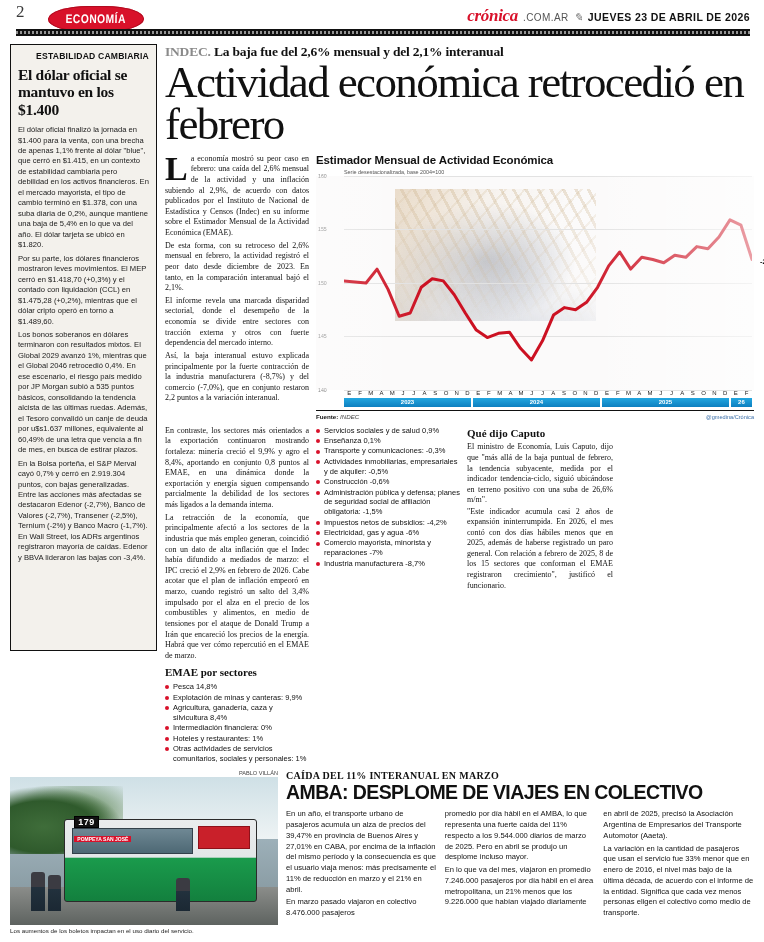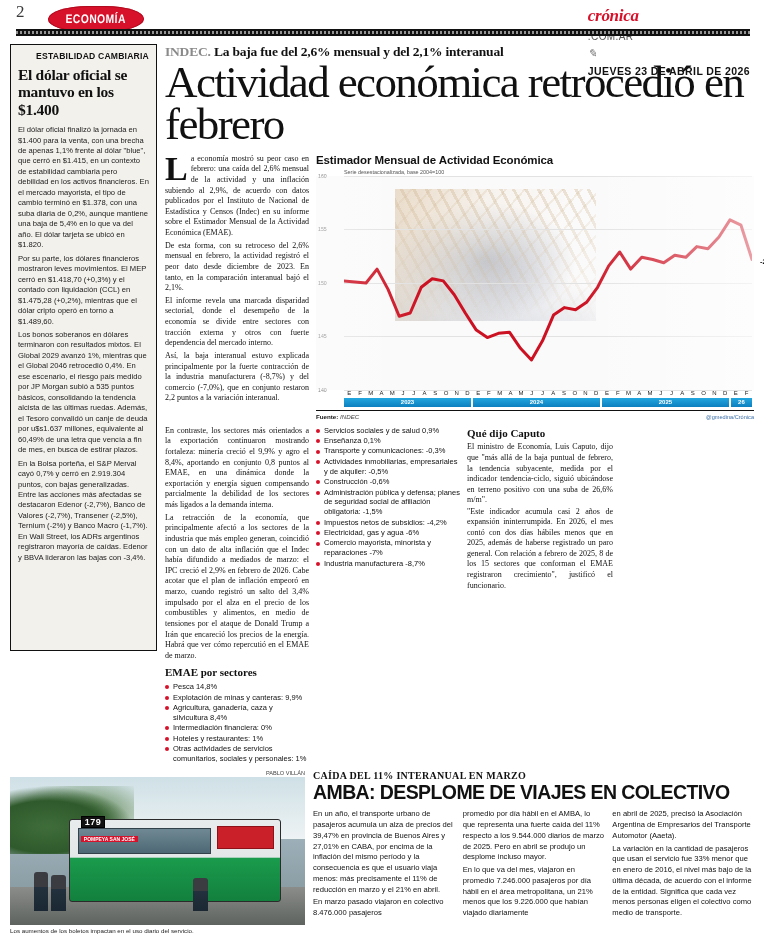--- a/index.html
+++ b/index.html
@@ -33,21 +33,20 @@
     color: #fff; font-size: 12.5px; font-weight: bold;
     letter-spacing: .6px;
     font-family: "Liberation Sans Narrow", "Liberation Sans", sans-serif;
     transform: scaleX(.82) skewX(2deg);
     white-space: nowrap;
   }
   .mast-right {
     position: absolute; right: 4px; top: 6px;
     display: flex; align-items: baseline; gap: 5px;
     white-space: nowrap;
-    flex-direction: column;
   }
   .brand {
     font-family: "Liberation Serif", serif;
     font-style: italic; font-weight: bold;
     color: #d8112a; font-size: 17px; letter-spacing: -.3px;
   }
   .brand-tld { font-size: 10px; color: #555; font-weight: normal; letter-spacing: .4px; }
   .mast-sep { font-size: 11px; color: #777; font-style: italic; }
   .mast-date { font-size: 10.5px; font-weight: bold; letter-spacing: .4px; color: #111; }
   .mast-rule {
@@ -195,21 +194,21 @@
   }
 
   .caputo-head {
     font-family: "Liberation Serif", serif; font-weight: bold;
     font-size: 11px; margin-bottom: 2px;
   }
   .caputo p { font-family:"Liberation Serif",serif; font-size: 8px; line-height: 1.32; text-align: justify; margin-bottom:1px;}
 
   
   .lower { display: flex; gap: 8px; margin-top: 6px; }
-  .photo-col { width: 295px; flex: none; }
+  .photo-col { width: 268px; flex: none; }
   .photo-credit {
     font-size: 5.6px; color: #444; text-align: right; margin-bottom: 1px;
   }
   .bus-photo {
     position: relative; width: 100%; height: 148px; overflow: hidden;
     background: linear-gradient(180deg,#b9c9cf 0%, #9fb2bb 38%, #7d8f96 100%);
   }
   .bus-photo .sky { position:absolute; left:0; top:0; right:0; height:42%;
     background: linear-gradient(180deg,#cfe0e6,#eef3f4); }
   .bus-photo .trees { position:absolute; left:0; top:6%; width:42%; height:46%;

